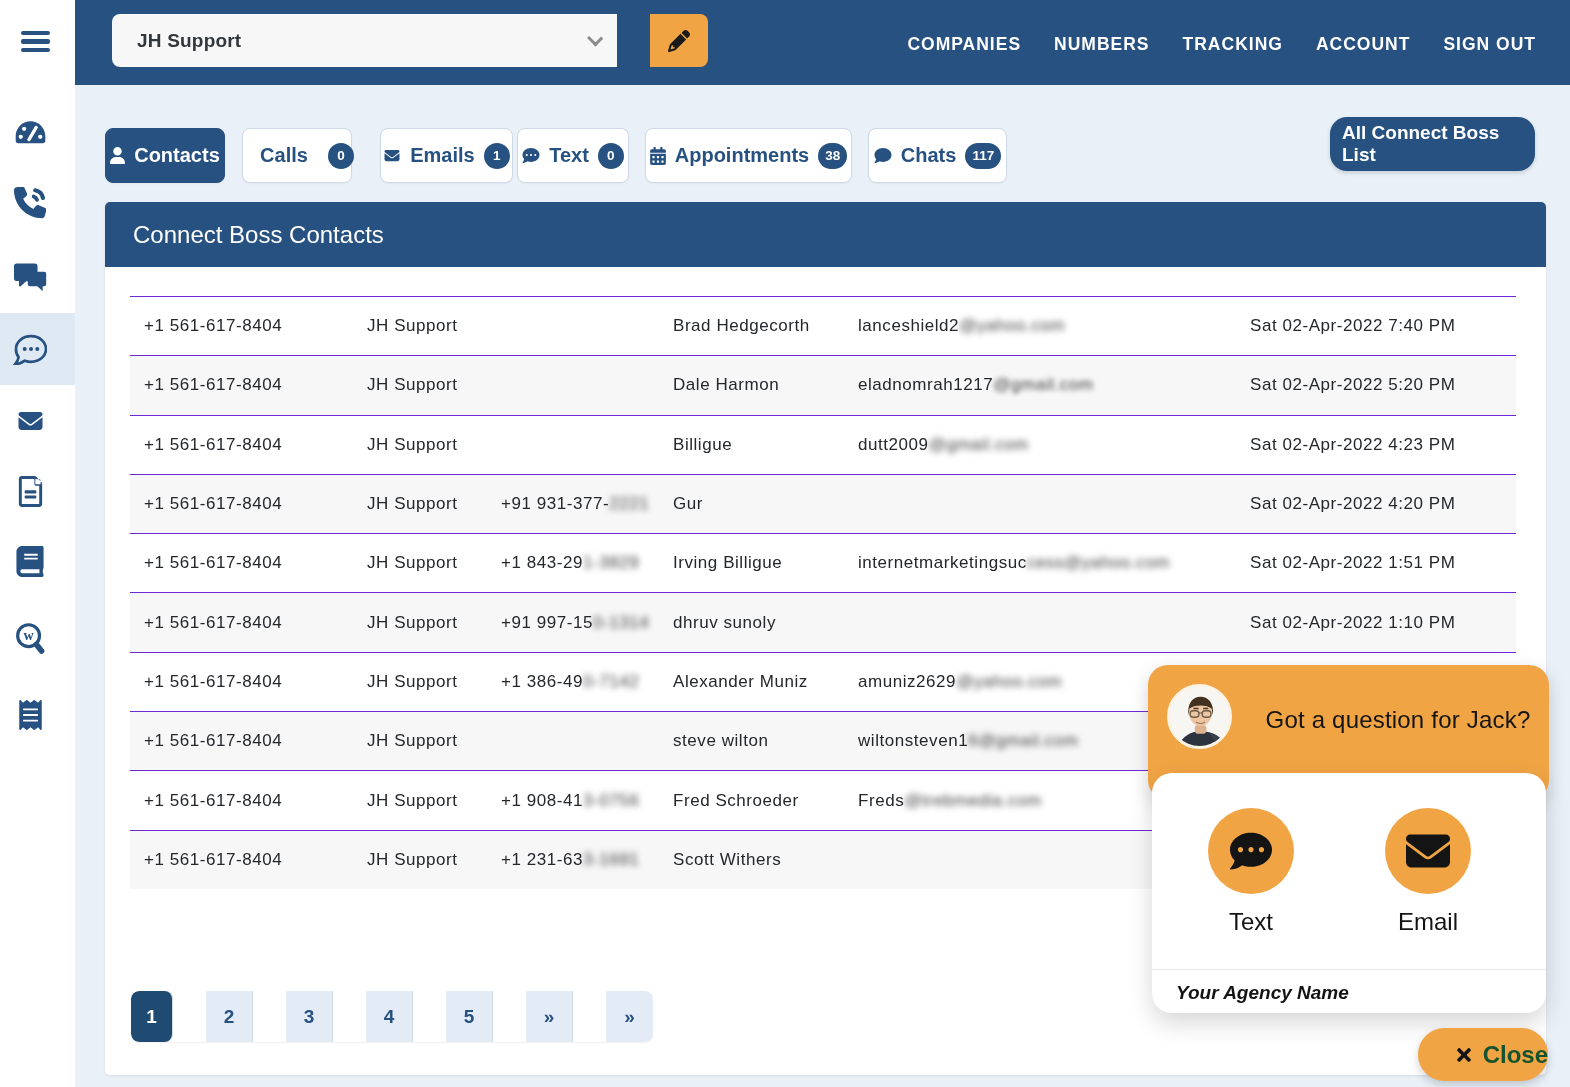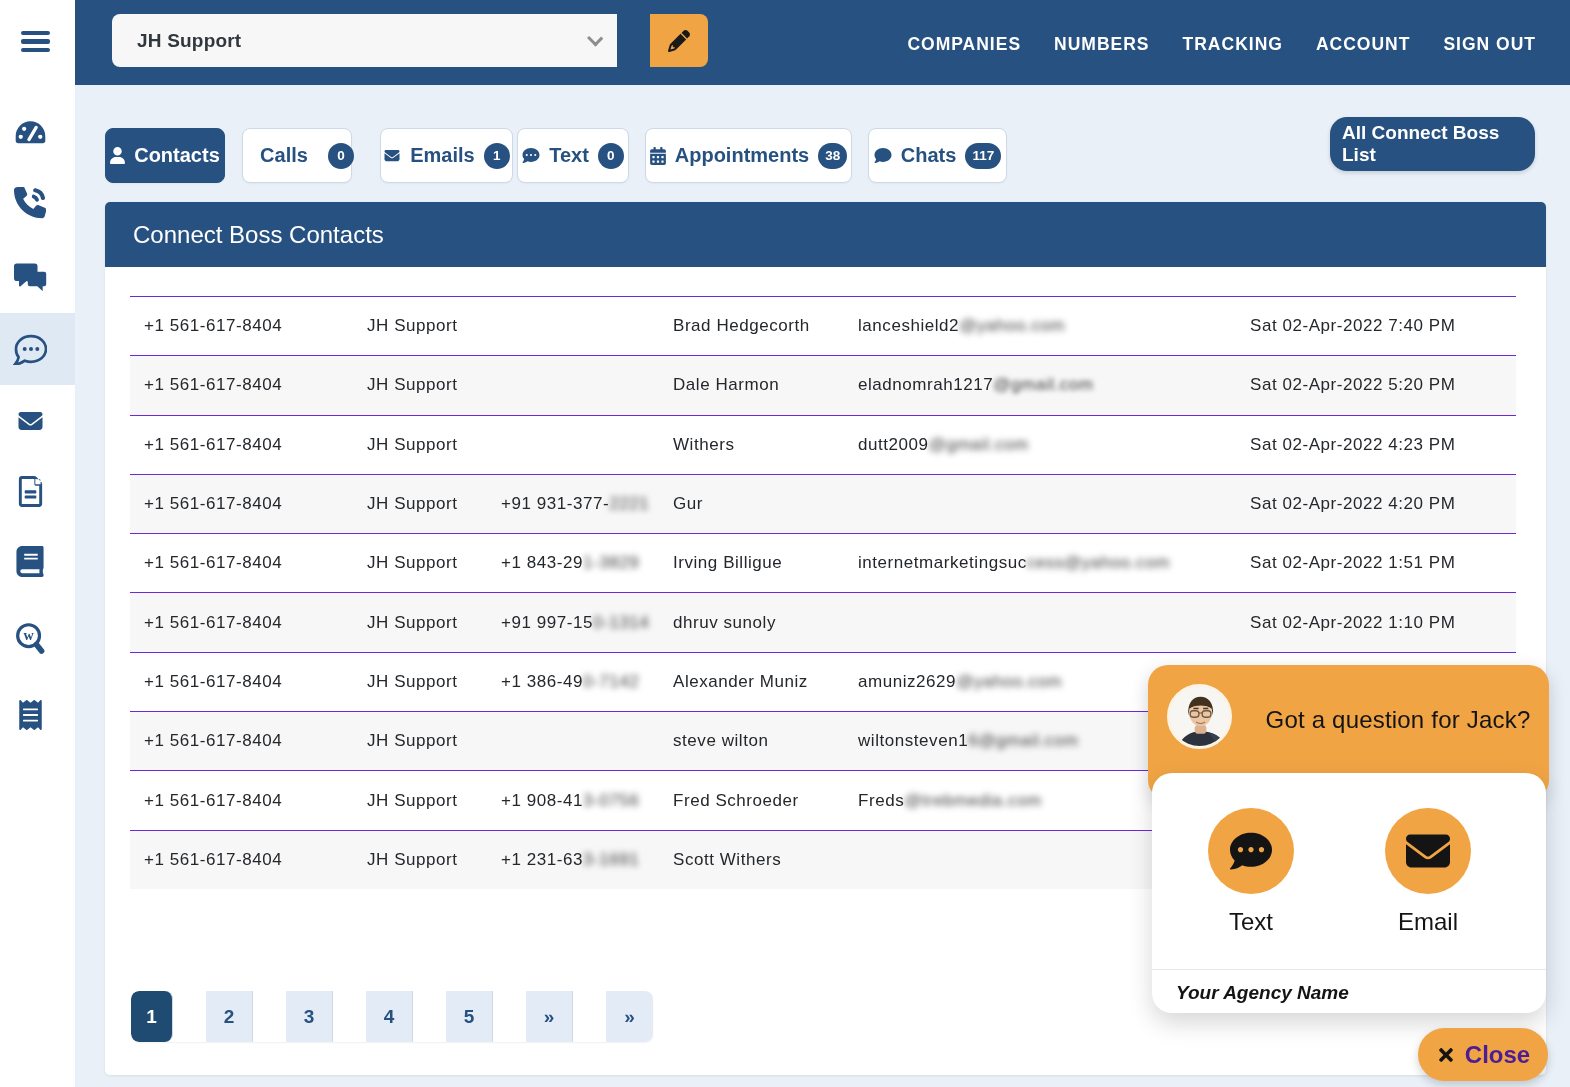--- a/index.html
+++ b/index.html
@@ -43,21 +43,21 @@
 #pager div.cur { width:42px; background:#1f4b73; color:#fff; border-radius:8px; }
 
 #whead { left:1148px; top:665px; width:401px; height:135px; background:#f0a444; border-radius:20px; box-shadow:0 6px 18px rgba(0,0,0,.18); }
 #wavatar { left:1167px; top:684px; width:65px; height:65px; border-radius:50%; background:#f7f5f2; border:3px solid #fcf3e4; overflow:hidden; }
 #wtitle { left:1250px; top:665px; width:296px; height:110px; display:flex; align-items:center; justify-content:center; color:#141414; font-size:24px; font-weight:500; letter-spacing:.2px; }
 #wcard { left:1152px; top:773px; width:394px; height:240px; background:#fff; border-radius:20px; box-shadow:0 10px 24px rgba(0,0,0,.16); }
 .wcircle { top:808px; width:86px; height:86px; border-radius:50%; background:#f0a444; display:flex; align-items:center; justify-content:center; }
 .wlabel { top:908px; width:86px; text-align:center; font-size:24px; color:#141414; }
 #wdiv { left:1152px; top:969px; width:394px; height:1px; background:#e8e8e8; }
 #wagency { left:1176px; top:982px; font-size:19px; font-weight:bold; font-style:italic; color:#141414; }
-#wclose { left:1418px; top:1028px; width:130px; height:53px; background:#f0a444; border-radius:27px; display:flex; align-items:center; justify-content:center; gap:9px; font-size:24px; font-weight:600; color:#4c1d95; box-shadow:0 4px 10px rgba(0,0,0,.18); }
+#wclose { left:1418px; top:1028px; width:130px; height:53px; background:#f0a444; border-radius:27px; display:flex; align-items:center; justify-content:flex-end; gap:9px; font-size:24px; font-weight:600; color:#14532d; box-shadow:0 4px 10px rgba(0,0,0,.18); }
 </style>
 </head>
 <body>
 <div class="abs" id="sidebar"></div>
 <div class="abs" id="navbar"></div>
 <div class="abs" id="burger">
     <div></div>
     <div></div>
     <div></div>
   </div>
@@ -205,21 +205,21 @@
         <td>JH Support</td>
         <td></td>
         <td>Dale Harmon</td>
         <td>eladnomrah1217<span class="blur2">@gmail.com</span></td>
         <td>Sat 02-Apr-2022 5:20 PM</td>
       </tr>
   <tr>
         <td>+1 561-617-8404</td>
         <td>JH Support</td>
         <td></td>
-        <td>Withers</td>
+        <td>Billigue</td>
         <td>dutt2009<span class="blur">@gmail.com</span></td>
         <td>Sat 02-Apr-2022 4:23 PM</td>
       </tr>
   <tr class="str">
         <td>+1 561-617-8404</td>
         <td>JH Support</td>
         <td>+91 931-377-<span class="blur">2221</span></td>
         <td>Gur</td>
         <td></td>
         <td>Sat 02-Apr-2022 4:20 PM</td>

